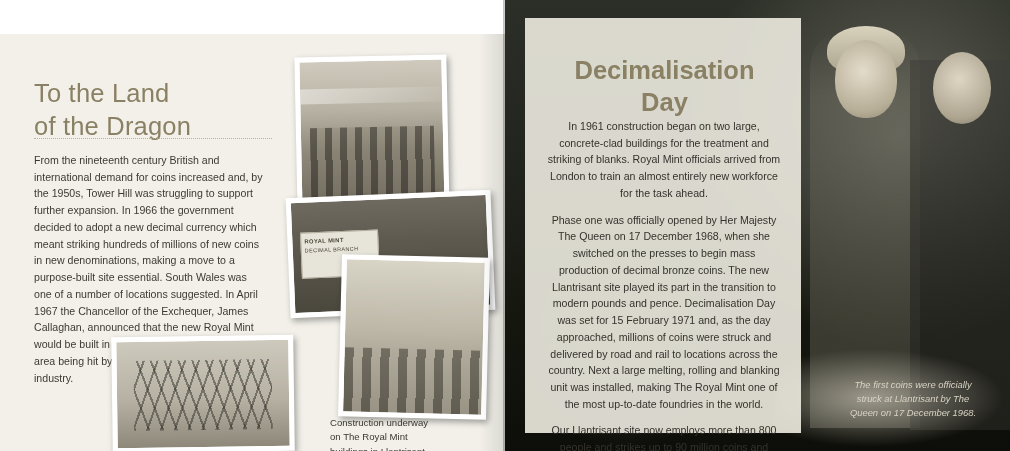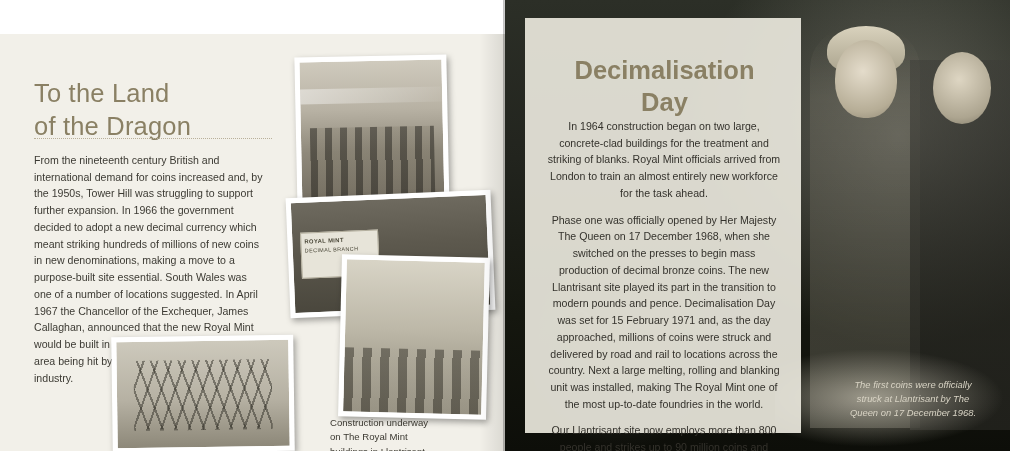--- a/index.html
+++ b/index.html
@@ -325,21 +325,21 @@
       <div class="fig-queen-head"></div>
       <div class="fig-man"></div>
       <div class="fig-man-head"></div>
       <div class="glint"></div>
     </div>
 
     <div class="right-panel">
       <h1 class="right-title" style="white-space:pre-line;">Decimalisation
 Day</h1>
       <div class="right-body">
-        <p>In 1964 construction began on two large, concrete-clad buildings for the treatment and striking of blanks. Royal Mint officials arrived from London to train an almost entirely new workforce for the task ahead.</p>
+        <p>In 1961 construction began on two large, concrete-clad buildings for the treatment and striking of blanks. Royal Mint officials arrived from London to train an almost entirely new workforce for the task ahead.</p>
         <p>Phase one was officially opened by Her Majesty The Queen on 17 December 1968, when she switched on the presses to begin mass production of decimal bronze coins. The new Llantrisant site played its part in the transition to modern pounds and pence. Decimalisation Day was set for 15 February 1971 and, as the day approached, millions of coins were struck and delivered by road and rail to locations across the country. Next a large melting, rolling and blanking unit was installed, making The Royal Mint one of the most up-to-date foundries in the world.</p>
         <p>Our Llantrisant site now employs more than 800 people and strikes up to 90 million coins and blanks every week. New technology has also been embraced, including high-quality coin-plating and anti-counterfeiting features.</p>
       </div>
     </div>
 
     <div class="caption-right" style="white-space:pre-line;">The first coins were officially
 struck at Llantrisant by The
 Queen on 17 December 1968.</div>
   </div>
 </div>

